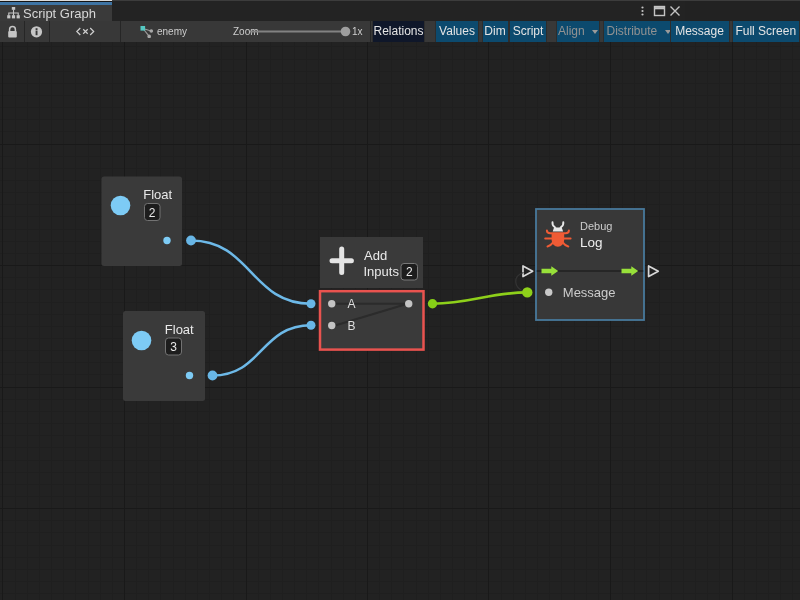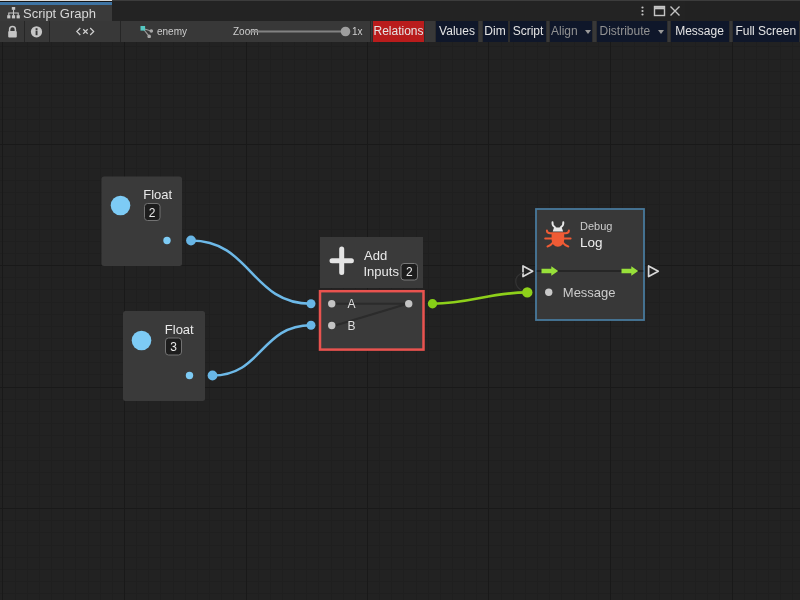--- a/index.html
+++ b/index.html
@@ -14,23 +14,23 @@
 #tab .dark { position:absolute; left:0; top:1px; width:112px; height:1.6px; background:#141414; }
 #tab .lite { position:absolute; left:0; top:0; width:112px; height:1px; background:#dcdcdc; }
 #tabtitle { position:absolute; left:23px; top:5.8px; font-size:13px; color:#d8d8d8; }
 #tabicon { position:absolute; }
 #winicons { position:absolute; right:0; top:0; height:21px; color:#c8c8c8; }
 
 #toolbar { position:absolute; left:0; top:21px; width:800px; height:21px; background:#383838; }
 .sep { position:absolute; top:0; width:1px; height:21px; background:#262626; }
 .titem { position:absolute; top:0; height:21px; line-height:21px; font-size:10px; color:#cecece; }
 .btn { position:absolute; top:0; height:21px; line-height:21px; font-size:12px; color:#e4e4e4;
-  background:#0f172a; border-left:1px solid #2d2d2d; border-right:1px solid #2d2d2d; text-align:center; }
-.btn.on { background:#b91c1c; }
-.btn.dis { color:#929292; }
+  background:#0c4a6e; border-left:1px solid #2d2d2d; border-right:1px solid #2d2d2d; text-align:center; }
+.btn.on { background:#0f172a; }
+.btn.dis { color:#929292;margin-left:7px; }
 
 #canvas { position:absolute; left:0; top:42px; width:800px; height:558px; }
 </style>
 </head>
 <body>
 <div id="root">
   <div id="tabbar">
     <div id="topline"></div>
     <div id="tab">
       <div class="lite"></div>

